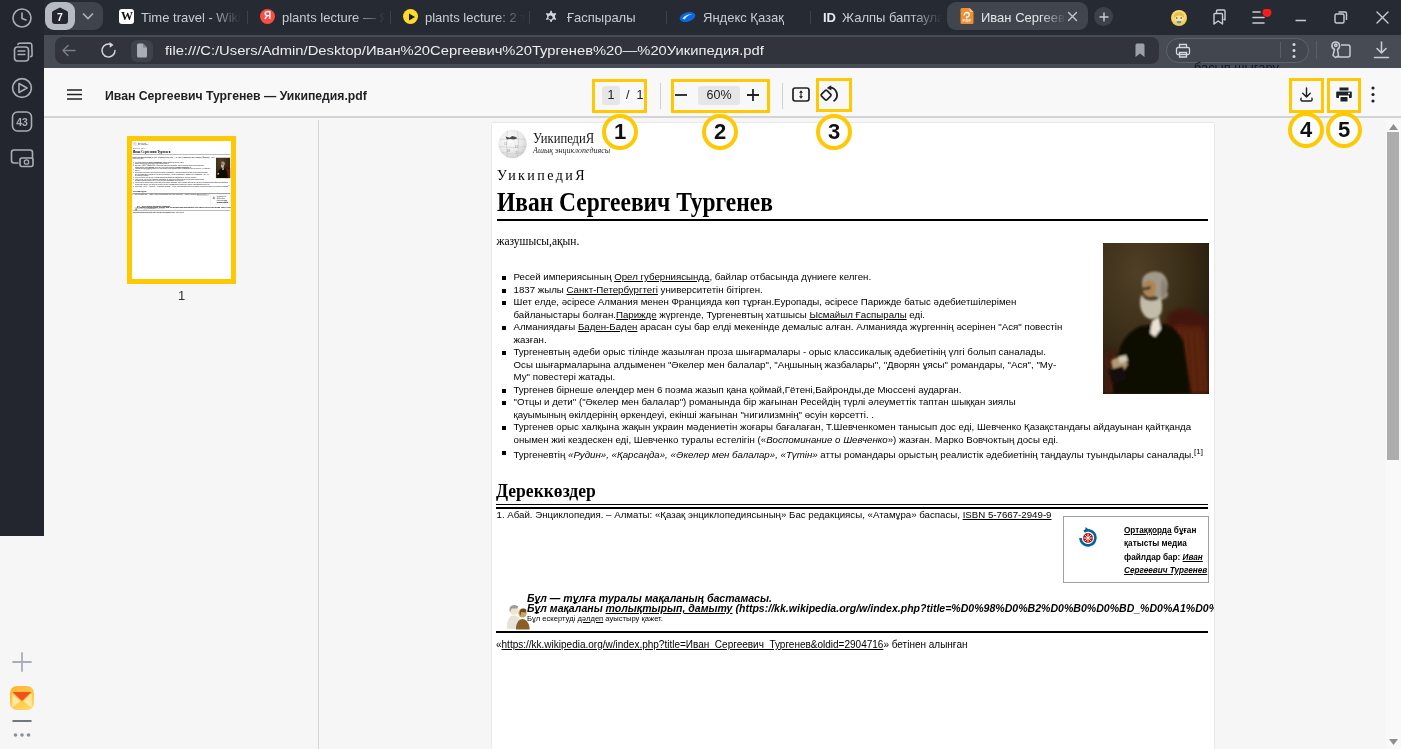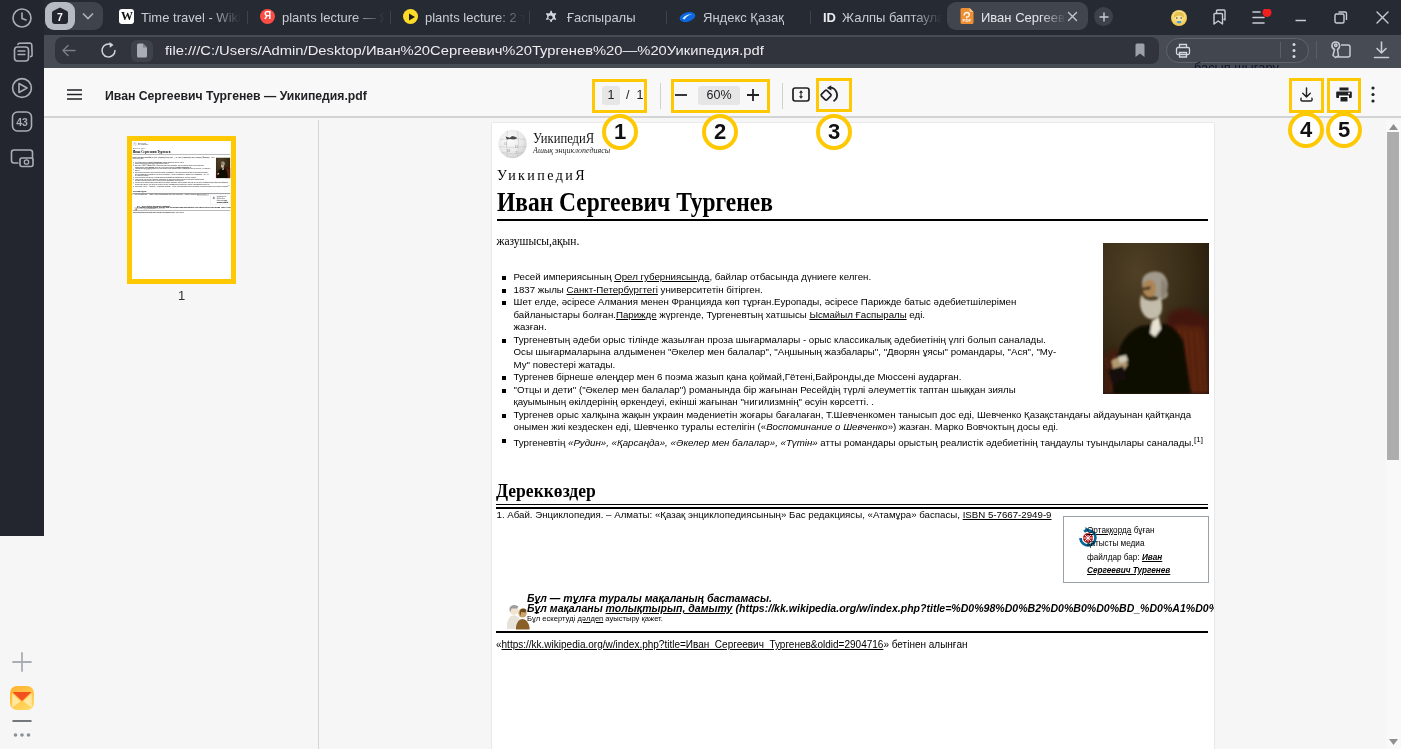--- a/index.html
+++ b/index.html
@@ -549,20 +549,21 @@
 
 <div class="serif abs" style="left:4.5px; top:111.8px; font-size:11.5px; line-height:12.3px; width:717px; color:#000; white-space:nowrap;">
 <div>жазушысы,ақын.</div>
 </div>
 
 <div class="abs" style="left:0; top:148px; font-size:9.7px; line-height:12.5px; color:#000; white-space:nowrap;">
 <div class="bl">Ресей империясының <span class="lnk">Орел губерниясында</span>, байлар отбасында дүниеге келген.</div>
 <div class="bl">1837 жылы <span class="lnk">Санкт-Петербургтегі</span> университетін бітірген.</div>
 <div class="bl">Шет елде, әсіресе Алмания менен Францияда көп тұрған.Еуропады, әсіресе Парижде батыс әдебиетшілерімен</div>
 <div class="cont">байланыстары болған.<span class="lnk">Парижде</span> жүргенде, Тургеневтың хатшысы <span class="lnk">Ысмайыл Ғаспыралы</span> еді.</div>
+<div class="bl">Алманиядағы <span class="lnk">Баден-Баден</span> арасан суы бар елді мекенінде демалыс алған. Алманияда жүргеннің әсерінен "Ася" повестін</div>
 <div class="cont">жазған.</div>
 <div class="bl">Тургеневтың әдеби орыс тілінде жазылған проза шығармалары - орыс классикалық әдебиетінің үлгі болып саналады.</div>
 <div class="cont">Осы шығармаларына алдыменен "Әкелер мен балалар", "Аңшының жазбалары", "Дворян ұясы" романдары, "Ася", "Му-</div>
 <div class="cont">Му" повестері жатады.</div>
 <div class="bl">Тургенев бірнеше өлеңдер мен 6 поэма жазып қана қоймай,Гётені,Байронды,де Мюссені аударған.</div>
 <div class="bl">"Отцы и дети" ("Әкелер мен балалар") романында бір жағынан Ресейдің түрлі әлеуметтік таптан шыққан зиялы</div>
 <div class="cont">қауымының өкілдерінің өркендеуі, екінші жағынан "нигилизмнің" өсуін көрсетті. .</div>
 <div class="bl">Тургенев орыс халқына жақын украин мәдениетін жоғары бағалаған, Т.Шевченкомен танысып дос еді, Шевченко Қазақстандағы айдауынан қайтқанда</div>
 <div class="cont">онымен жиі кездескен еді, Шевченко туралы естелігін («<i>Воспоминание о Шевченко</i>») жазған. Марко Вовчоктың досы еді.</div>
 <div class="bl">Тургеневтің <i>«Рудин», «Қарсаңда», «Әкелер мен балалар», «Түтін»</i> атты романдары орыстың реалистік әдебиетінің таңдаулы туындылары саналады.<sup style="font-size:8px;">[1]</sup></div>
@@ -580,21 +581,21 @@
     <path d="M4.5 13 A 7.5 7.5 0 1 0 8 6.5"></path>
   </g>
   <path d="M9.5 2 L13.8 5.2 L9 7.5 Z" fill="#069"></path>
   <g stroke="#fff" stroke-width="0.9">
     <line x1="12" y1="8.5" x2="12" y2="17.5"></line>
         <line x1="7.5" y1="13" x2="16.5" y2="13"></line>
     <line x1="8.8" y1="9.8" x2="15.2" y2="16.2"></line>
         <line x1="15.2" y1="9.8" x2="8.8" y2="16.2"></line>
   </g>
 </svg>
-<div class="abs" style="left:595px; top:400.5px; font-size:8.2px; line-height:13.5px; color:#000;">
+<div class="abs" style="left:632px; top:400.5px; font-size:8.2px; line-height:13.5px; color:#000;font-weight:bold;">
 <div><span class="lnk">Ортаққорда</span> бұған</div>
 <div>қатысты медиа</div>
 <div>файлдар бар: <b><i class="lnk">Иван</i></b></div>
 <div><b><i class="lnk">Сергеевич Тургенев</i></b></div>
 </div>
 
 <svg class="abs" style="left:14px; top:480px;" width="25" height="27" viewBox="0 0 25 27">
   <ellipse cx="8" cy="7" rx="4.6" ry="5" fill="#f0e3d0"></ellipse>
   <path d="M1 20 Q3 12 8 12.5 Q13 12 15 20 L15 26 L1 26 Z" fill="#e8e3da"></path>
   <ellipse cx="16.5" cy="10" rx="4.2" ry="4.6" fill="#caa36b"></ellipse>

